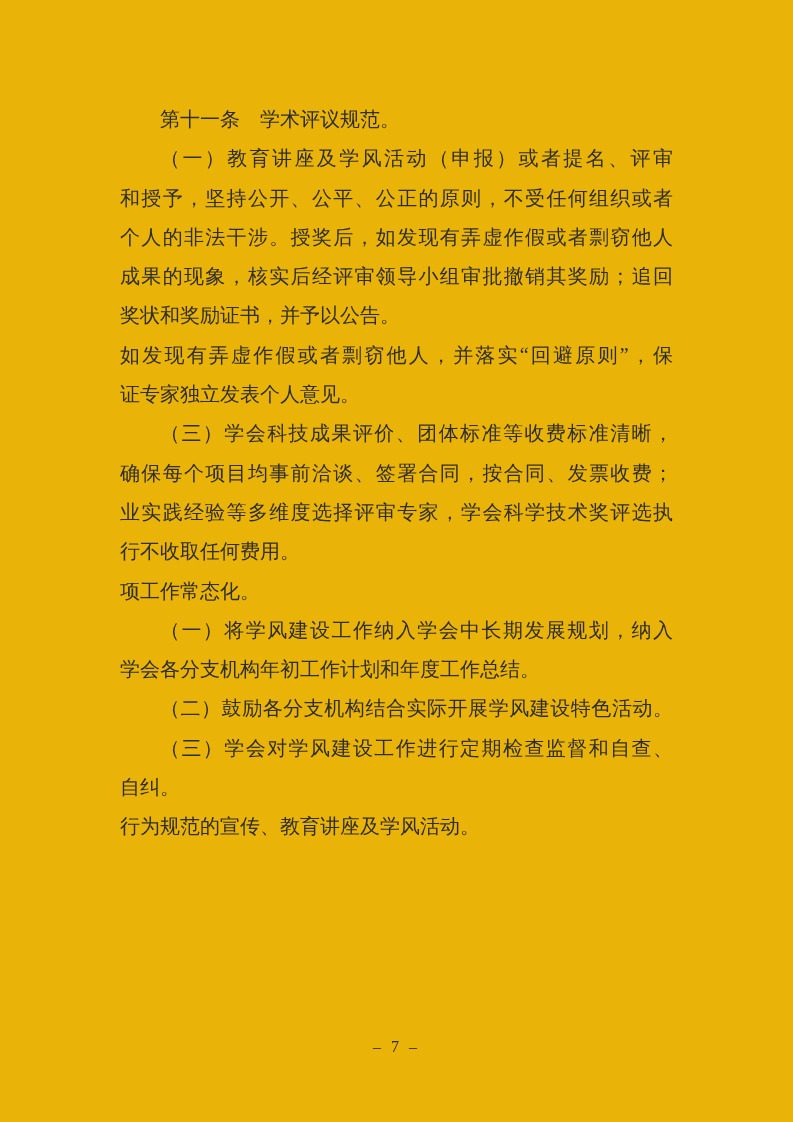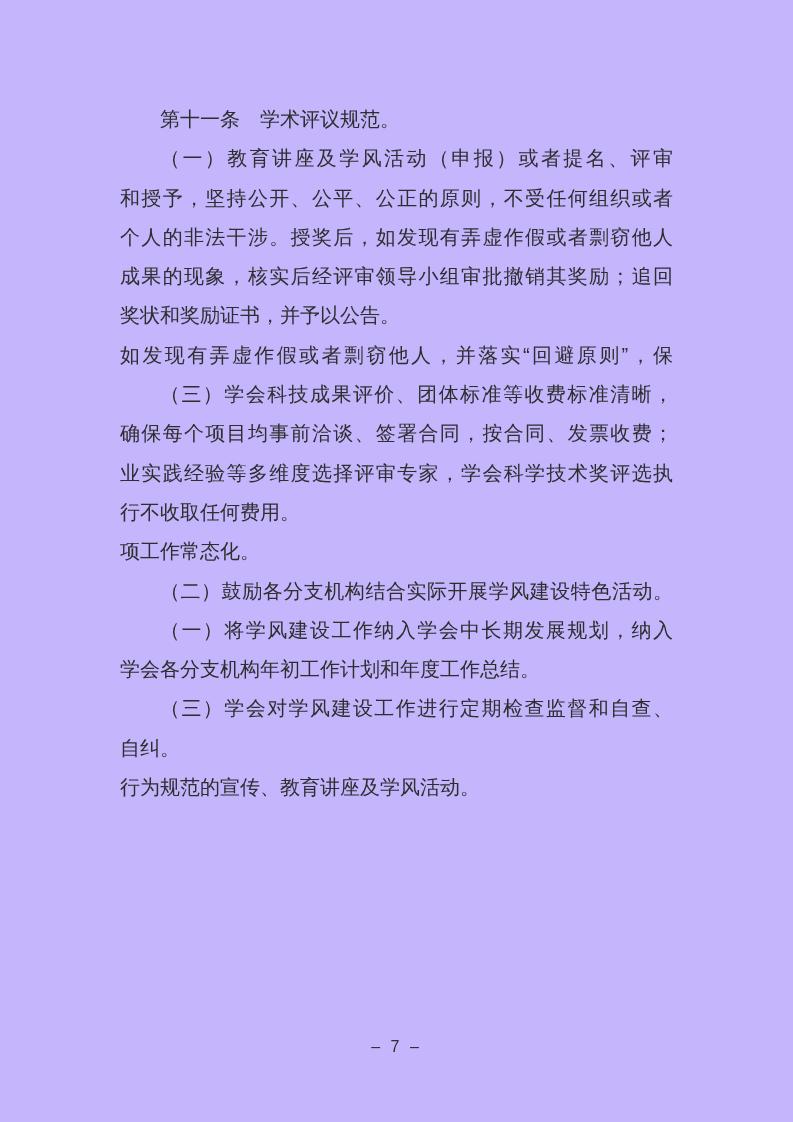--- a/index.html
+++ b/index.html
@@ -5,23 +5,23 @@
   html, body {
     margin: 0;
     padding: 0;
     background: #ffffff;
   }
   .page {
     position: relative;
     width: 793px;
     height: 1122px;
     margin: 0 auto;
-    background: #c4b5fd;
+    background: #eab308;
     overflow: hidden;
-    font-family: Liberation Sans, sans-serif;
+    font-family: Liberation Serif, serif;
   }
   .content {
     position: absolute;
     left: 120px;
     top: 100px;
     width: 553px;
   }
   .para {
     margin: 0;
     padding: 0;
@@ -63,36 +63,37 @@
       </div>
       <div class="para">
         <div class="line indent flush">（一）教育讲座及学风活动（申报）或者提名、评审</div>
         <div class="line flush">和授予，坚持公开、公平、公正的原则，不受任何组织或者</div>
         <div class="line flush">个人的非法干涉。授奖后，如发现有弄虚作假或者剽窃他人</div>
         <div class="line flush">成果的现象，核实后经评审领导小组审批撤销其奖励；追回</div>
         <div class="line">奖状和奖励证书，并予以公告。</div>
       </div>
       <div class="para">
         <div class="line flush">如发现有弄虚作假或者剽窃他人，并落实“回避原则”，保</div>
+        <div class="line">证专家独立发表个人意见。</div>
       </div>
       <div class="para">
         <div class="line indent flush">（三）学会科技成果评价、团体标准等收费标准清晰，</div>
         <div class="line flush">确保每个项目均事前洽谈、签署合同，按合同、发票收费；</div>
         <div class="line flush">业实践经验等多维度选择评审专家，学会科学技术奖评选执</div>
         <div class="line">行不收取任何费用。</div>
       </div>
       <div class="para">
         <div class="line">项工作常态化。</div>
       </div>
       <div class="para">
-        <div class="line indent flush">（二）鼓励各分支机构结合实际开展学风建设特色活动。</div>
+        <div class="line indent flush">（一）将学风建设工作纳入学会中长期发展规划，纳入</div>
+        <div class="line">学会各分支机构年初工作计划和年度工作总结。</div>
       </div>
       <div class="para">
-        <div class="line indent flush">（一）将学风建设工作纳入学会中长期发展规划，纳入</div>
-        <div class="line">学会各分支机构年初工作计划和年度工作总结。</div>
+        <div class="line indent flush">（二）鼓励各分支机构结合实际开展学风建设特色活动。</div>
       </div>
       <div class="para">
         <div class="line indent flush">（三）学会对学风建设工作进行定期检查监督和自查、</div>
         <div class="line">自纠。</div>
       </div>
       <div class="para">
         <div class="line">行为规范的宣传、教育讲座及学风活动。</div>
       </div>
     </div>
   <div class="page-number">– 7 –</div>

